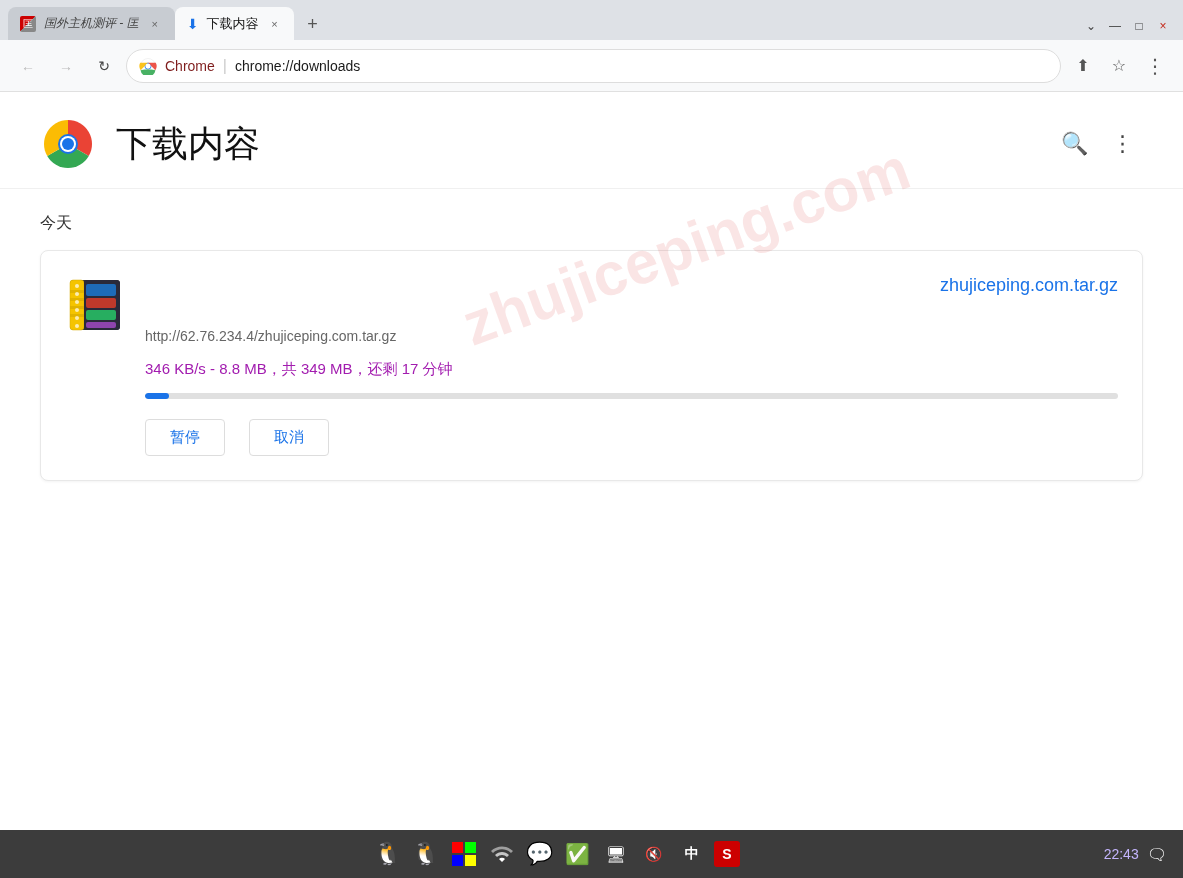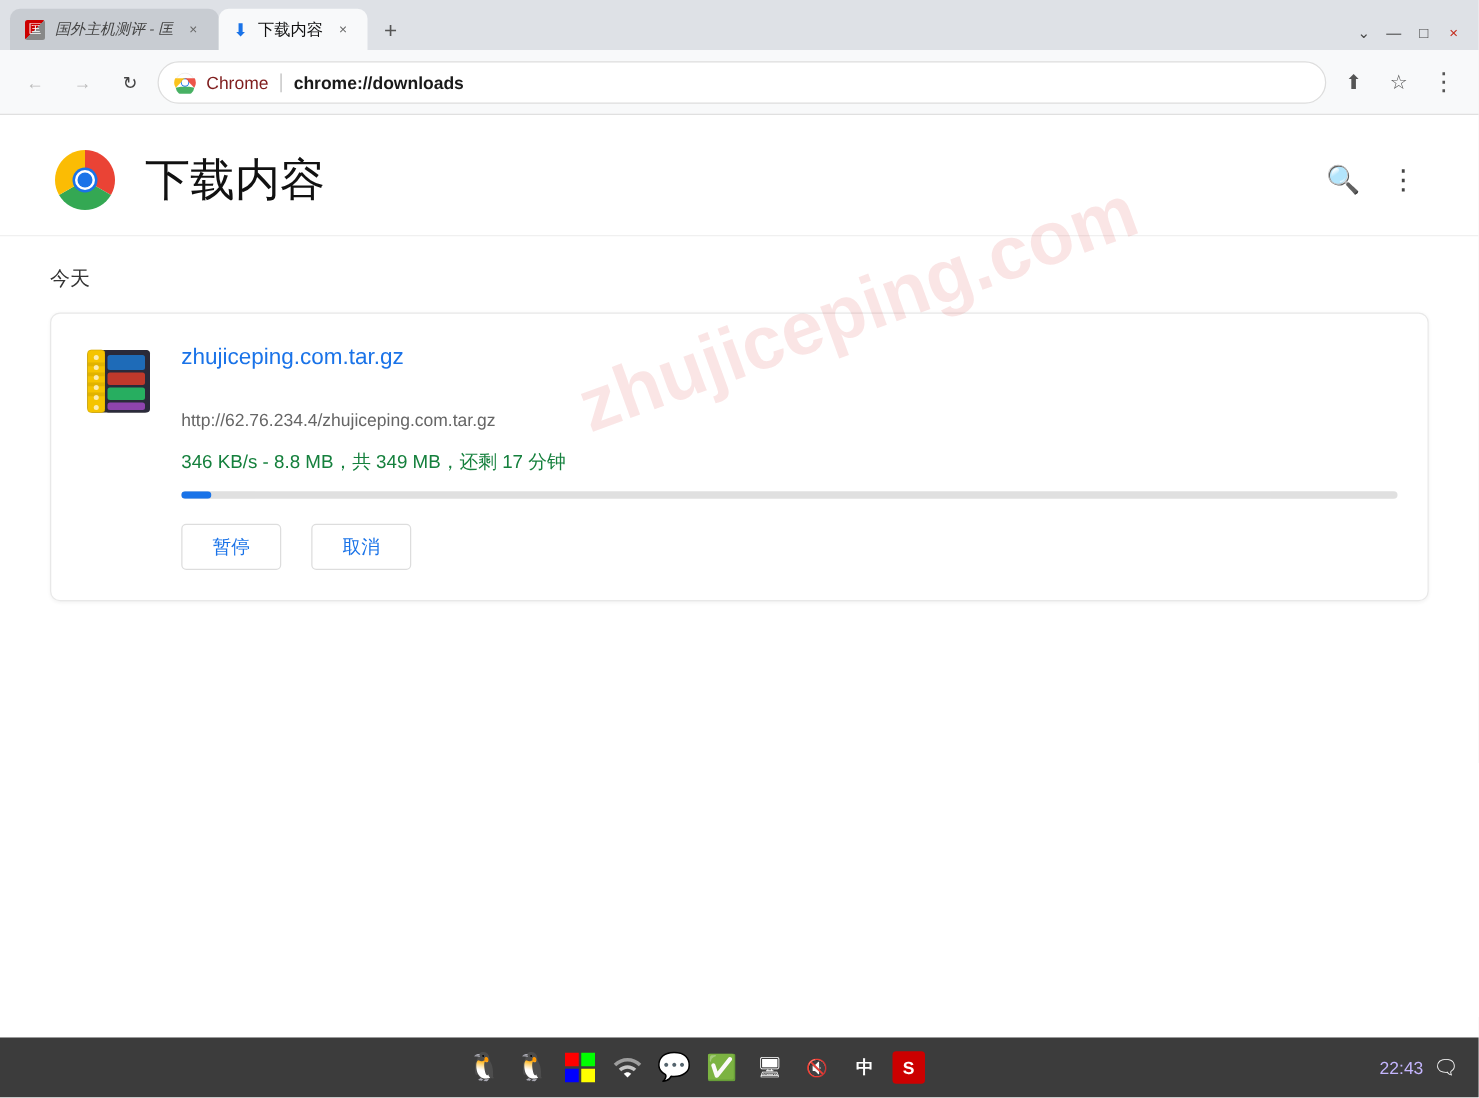--- a/index.html
+++ b/index.html
@@ -98,21 +98,21 @@
       padding: 0 12px;
       gap: 8px;
       font-size: 14px;
       color: #333;
     }
     .chrome-icon-small {
       width: 18px; height: 18px;
       flex-shrink: 0;
     }
     .address-label { color: #7f1d1d; }
-    .address-url { color: #1a1a1a; font-weight: 700; text-align: center; }
+    .address-url { color: #1a1a1a; font-weight: 400; text-align: center; }
     .toolbar-actions {
       display: flex; align-items: center; gap: 4px;
     }
     .toolbar-icon-btn {
       width: 32px; height: 32px;
       border-radius: 50%;
       display: flex; align-items: center; justify-content: center;
       cursor: pointer;
       color: #555;
       font-size: 16px;
@@ -201,30 +201,31 @@
     .download-info {
       flex: 1;
     }
     .file-name {
       font-size: 18px;
       color: #1a73e8;
       text-decoration: none;
       cursor: pointer;
       display: block;
       margin-bottom: 6px;
+      text-align: right;
     }
     .file-url {
       font-size: 14px;
       color: #666;
       margin-bottom: 16px;
       margin-top: 32px;
     }
     .download-status {
       font-size: 15px;
-      color: #15803d;
+      color: #a21caf;
       margin-bottom: 14px;
     }
     .progress-bar-container {
       width: 100%;
       height: 6px;
       background: #e0e0e0;
       border-radius: 3px;
       margin-bottom: 20px;
       overflow: hidden;
     }

